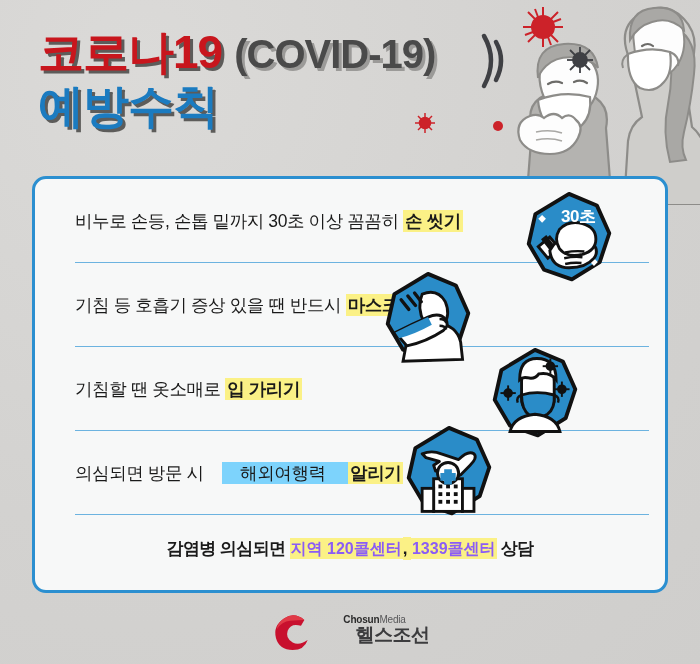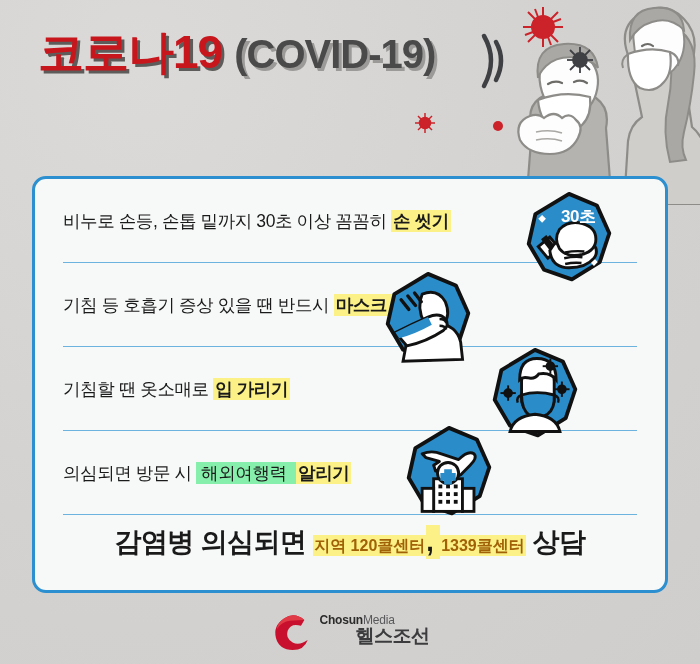--- a/index.html
+++ b/index.html
@@ -35,58 +35,58 @@
     text-shadow:3px 3px 0 #5d5c5a;letter-spacing:-1px;line-height:1.05;
   }
 
   
   .card{
     position:absolute;left:32px;top:176px;width:636px;height:417px;
     background:#f7f8f8;border:3px solid #2b8fd0;border-radius:14px;
     box-sizing:border-box;
   }
 
-  .rules{position:absolute;left:0;top:0;width:100%;}
+  .rules{position:absolute;left:12px;top:0;width:100%;}
   .rule{
     position:relative;height:84px;
     margin:0 28px;
     display:flex;align-items:center;
     border-bottom:1.6px solid #6cb3e0;
     box-sizing:border-box;
   }
   .rule-text{
     font-size:17.5px;color:#1a1a1a;letter-spacing:-0.4px;white-space:nowrap;
     position:relative;z-index:3;
   }
-  .hl{background:#86efac;padding:1px 5px;}
+  .hl{background:#7dd3fc;padding:1px 18px;margin-left:14px;}
   .hl-b{background:#fbf186;font-weight:bold;padding:1px 2px;}
 
   
   .icon-oct{
     position:absolute;z-index:4;pointer-events:none;
   }
 
   
   .callout{
     position:absolute;left:0;bottom:30px;width:100%;text-align:center;
   }
   .callout .txt{
-    font-size:27px;font-weight:bold;color:#1a1a1a;letter-spacing:-0.6px;
-  }
-  .callout .blue{color:#a16207;background:#fbf186;font-weight:bold;padding:2px 1px;}
+    font-size:17px;font-weight:bold;color:#1a1a1a;letter-spacing:-0.6px;
+  }
+  .callout .blue{color:#8b5cf6;background:#fbf186;font-weight:bold;padding:2px 1px;}
   .callout .commah{background:#fbf186;color:#1a1a1a;padding:2px 0;}
 
   
   .logo{
     position:absolute;left:0;bottom:14px;width:100%;
     display:flex;align-items:center;justify-content:center;gap:9px;
   }
   .logo-mark{width:40px;height:40px;}
   .logo-text{line-height:1.05;}
-  .logo-top{font-size:12px;color:#58585a;letter-spacing:-0.2px;}
+  .logo-top{font-size:10px;color:#58585a;letter-spacing:-0.2px;text-align:center;}
   .logo-top b{color:#2b2b2b;font-weight:bold;}
   .logo-bot{font-size:19px;font-weight:bold;color:#3c3c3e;letter-spacing:-0.5px;margin-left:36px;}
 </style>
 </head>
 <body>
 
 <div class="poster">
 
   <div class="people">
     <svg width="220" height="205" viewBox="0 0 220 205" xmlns="http://www.w3.org/2000/svg">
@@ -177,20 +177,21 @@
     </g>
   </svg>
   <svg class="virus" style="left:490px;top:118px;" width="16" height="16">
     <circle cx="8" cy="8" r="5" fill="#cc2229"></circle>
   </svg>
 
   <div class="title-block">
     <div class="t-line1">
       <span class="t-ko">코로나19</span><span class="t-en">(COVID-19)</span>
     </div>
+    <div class="t-line2">예방수칙</div>
   </div>
 
   <div class="card">
 
     <div class="rules">
 
       <div class="rule">
         <div class="rule-text"><span>비누로 손등, 손톱 밑까지 30초 이상 꼼꼼히 </span><span class="hl-b">손 씻기</span></div>
       </div>
 

